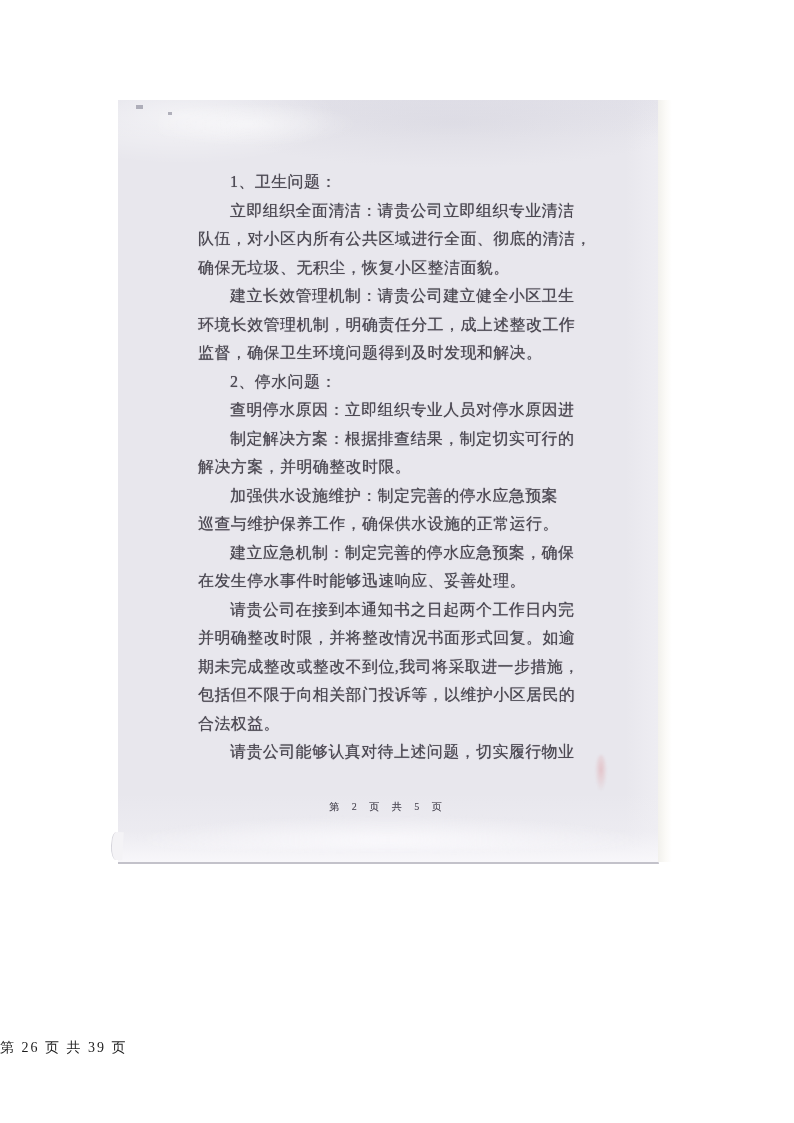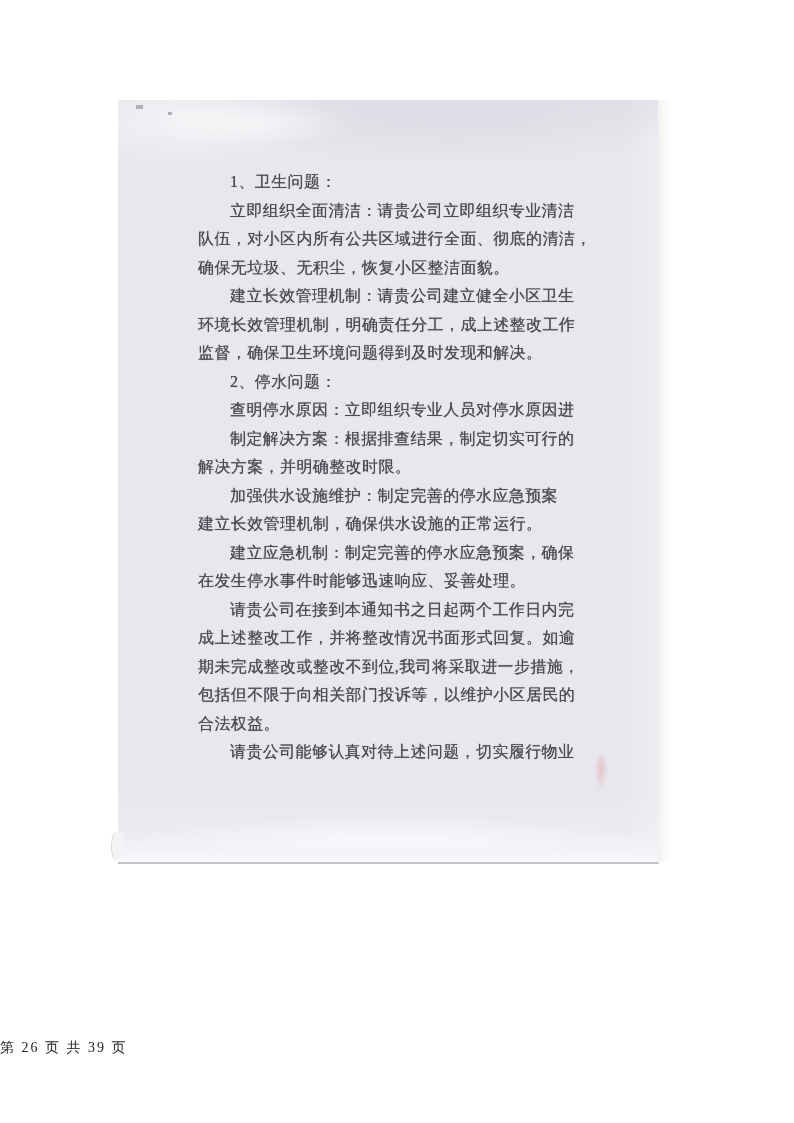--- a/index.html
+++ b/index.html
@@ -105,30 +105,31 @@
           <div class="line">队伍，对小区内所有公共区域进行全面、彻底的清洁，</div>
           <div class="line">确保无垃圾、无积尘，恢复小区整洁面貌。</div>
           <div class="line indent">建立长效管理机制：请贵公司建立健全小区卫生</div>
           <div class="line">环境长效管理机制，明确责任分工，成上述整改工作</div>
           <div class="line">监督，确保卫生环境问题得到及时发现和解决。</div>
           <div class="line indent">2、停水问题：</div>
           <div class="line indent">查明停水原因：立即组织专业人员对停水原因进</div>
           <div class="line indent">制定解决方案：根据排查结果，制定切实可行的</div>
           <div class="line">解决方案，并明确整改时限。</div>
           <div class="line indent">加强供水设施维护：制定完善的停水应急预案</div>
-          <div class="line">建立长效管理机制，确保供水设施的正常运行。</div>
+          <div class="line">巡查与维护保养工作，确保供水设施的正常运行。</div>
           <div class="line indent">建立应急机制：制定完善的停水应急预案，确保</div>
           <div class="line">在发生停水事件时能够迅速响应、妥善处理。</div>
           <div class="line indent">请贵公司在接到本通知书之日起两个工作日内完</div>
-          <div class="line">成上述整改工作，并将整改情况书面形式回复。如逾</div>
+          <div class="line">并明确整改时限，并将整改情况书面形式回复。如逾</div>
           <div class="line">期未完成整改或整改不到位,我司将采取进一步措施，</div>
           <div class="line">包括但不限于向相关部门投诉等，以维护小区居民的</div>
           <div class="line">合法权益。</div>
           <div class="line indent">请贵公司能够认真对待上述问题，切实履行物业</div>
         </div>
 
+      <div class="scan-footer">第 2 页 共 5 页</div>
     </div>
     <div class="scan-edge"></div>
   </div>
 
   <div class="page-footer">第 26 页 共 39 页</div>
 
 </div>
 
 </body></html>

